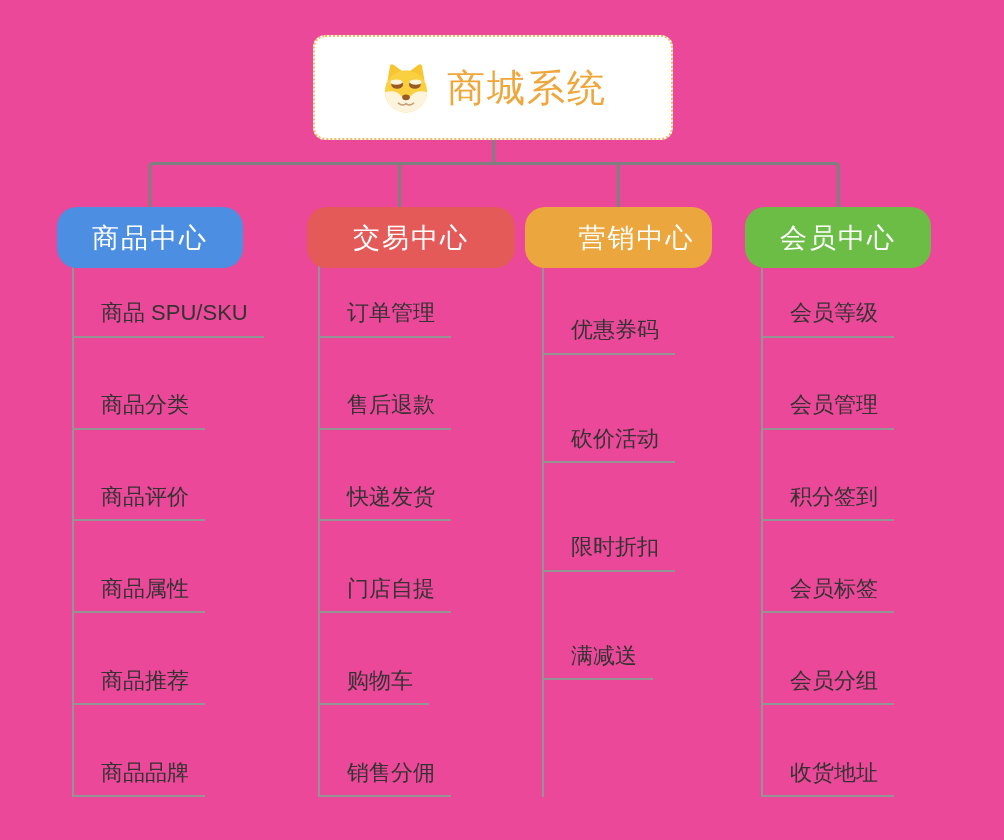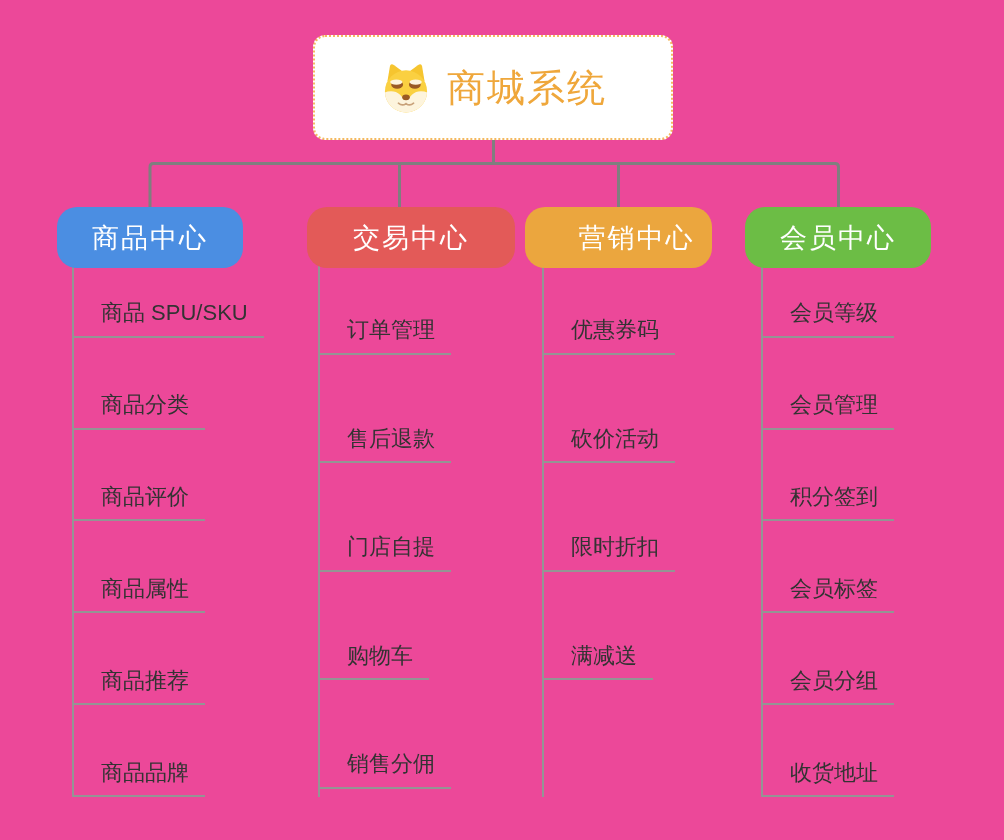--- a/index.html
+++ b/index.html
@@ -146,20 +146,23 @@
   </div>
 
   <div class="leaf-col c2">
     <div class="leaf">
       <span class="leaf-label">订单管理</span>
     </div>
     <div class="leaf">
       <span class="leaf-label">售后退款</span>
     </div>
     <div class="leaf">
+      <span class="leaf-label">快递发货</span>
+    </div>
+    <div class="leaf">
       <span class="leaf-label">门店自提</span>
     </div>
     <div class="leaf">
       <span class="leaf-label">购物车</span>
     </div>
     <div class="leaf">
       <span class="leaf-label">销售分佣</span>
     </div>
   </div>
 

